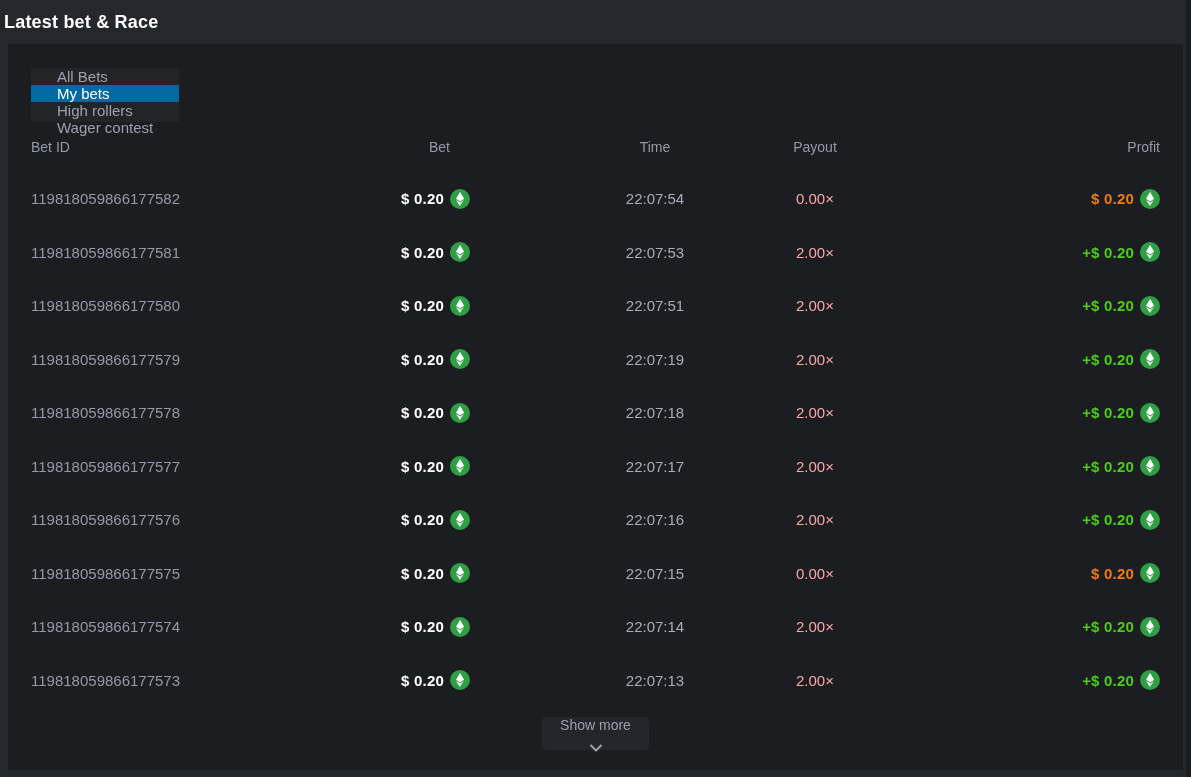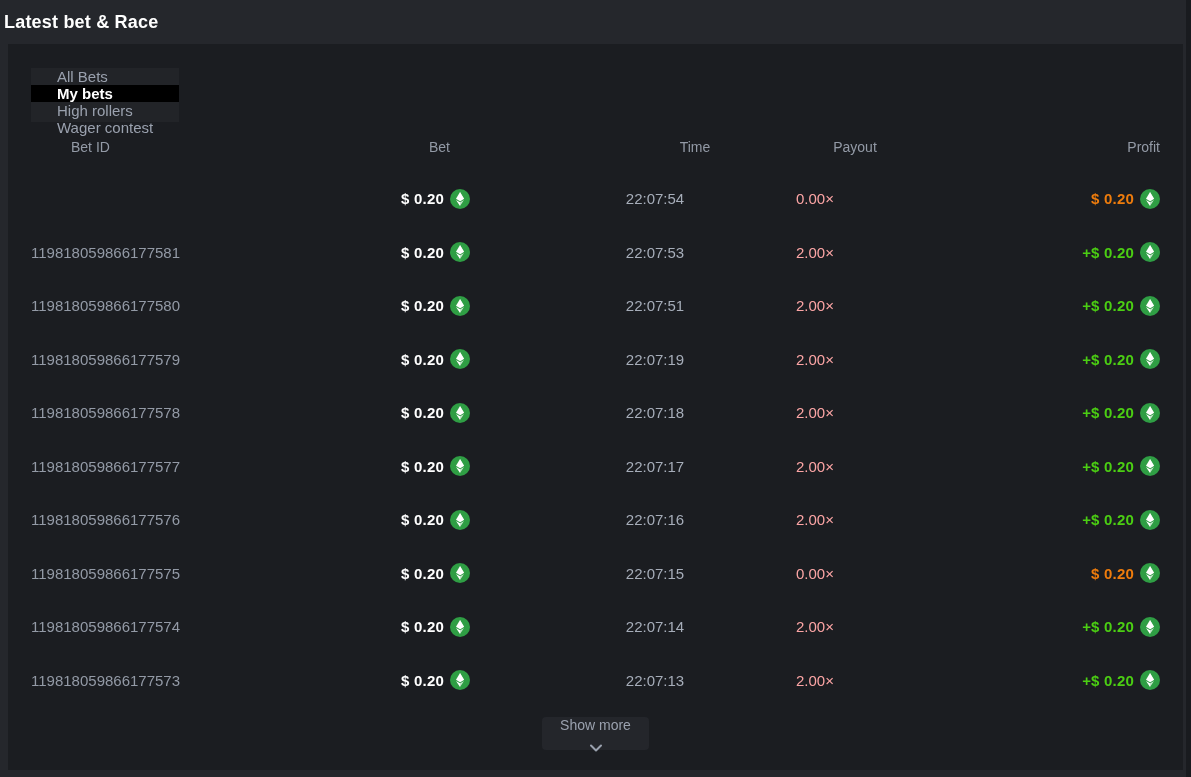--- a/index.html
+++ b/index.html
@@ -15,25 +15,25 @@
   .topbar { height:44px; display:flex; align-items:center; padding-left:4px; box-sizing:border-box; }
   .page-title { color:#ffffff; font-size:18px; font-weight:700; letter-spacing:.2px; }
 
   
   .panel { position:absolute; left:8px; right:8px; top:44px; bottom:7px; background:#1b1d21; }
   .panel-inner { padding:24px 23px 0; height:100%; box-sizing:border-box; }
 
   
   .tabs { display:inline-flex; background:#222428; height:54px;flex-direction:column; }
   .tab { display:flex; align-items:center; padding:0 26px; font-size:15px; color:#9aa1ae; cursor:pointer; white-space:nowrap; }
-  .tab.active { background:#000000; color:#ffffff; font-weight:700; }
+  .tab.active { background:#0369a1; color:#ffffff; font-weight:400; }
 
   
   .thead { position:relative; height:50px; }
-  .thead .cell { color:#939aa6; font-size:14px; font-weight:400;margin-left:40px; }
+  .thead .cell { color:#939aa6; font-size:14px; font-weight:400; }
   .tbody { position:relative; }
   .row { position:relative; height:53.5px; }
 
   .cell { position:absolute; top:0; height:100%; display:flex; align-items:center; gap:6px; white-space:nowrap; }
   .cell-id     { left:0; color:#939aa6; font-size:15px; }
   .cell-bet    { right:690px; justify-content:flex-end; }
   .thead .cell-bet { right:710px; }
   .cell-time   { left:564px; width:120px; justify-content:center; color:#a6adb9; font-size:15px; }
   .cell-payout { left:724px; width:120px; justify-content:center; color:#fca5a5; font-size:15px; }
   .cell-profit { right:0; justify-content:flex-end; }
@@ -77,20 +77,21 @@
     <div class="thead">
       <div class="cell cell-id">Bet ID</div>
       <div class="cell cell-bet">Bet</div>
       <div class="cell cell-time">Time</div>
       <div class="cell cell-payout">Payout</div>
       <div class="cell cell-profit">Profit</div>
     </div>
 
     <div class="tbody">
         <div class="row">
+          <div class="cell cell-id">119818059866177582</div>
           <div class="cell cell-bet">
             <span class="bet-val">$ 0.20</span>
             <span class="coin">
               <svg viewBox="0 0 24 24" aria-hidden="true">
                 <circle cx="12" cy="12" r="12" fill="#2f9e44"></circle>
                 <path d="M12 3.6 7.2 11.7l4.8 2.9 4.8-2.9z" fill="#fff"></path>
                 <path d="M12 3.6l4.8 8.1-4.8 2.9z" fill="#fff" opacity=".72"></path>
                 <path d="M7.2 13.1 12 16v4.4z" fill="#fff"></path>
                 <path d="M12 16v4.4l4.8-7.3z" fill="#fff" opacity=".72"></path>
               </svg>

